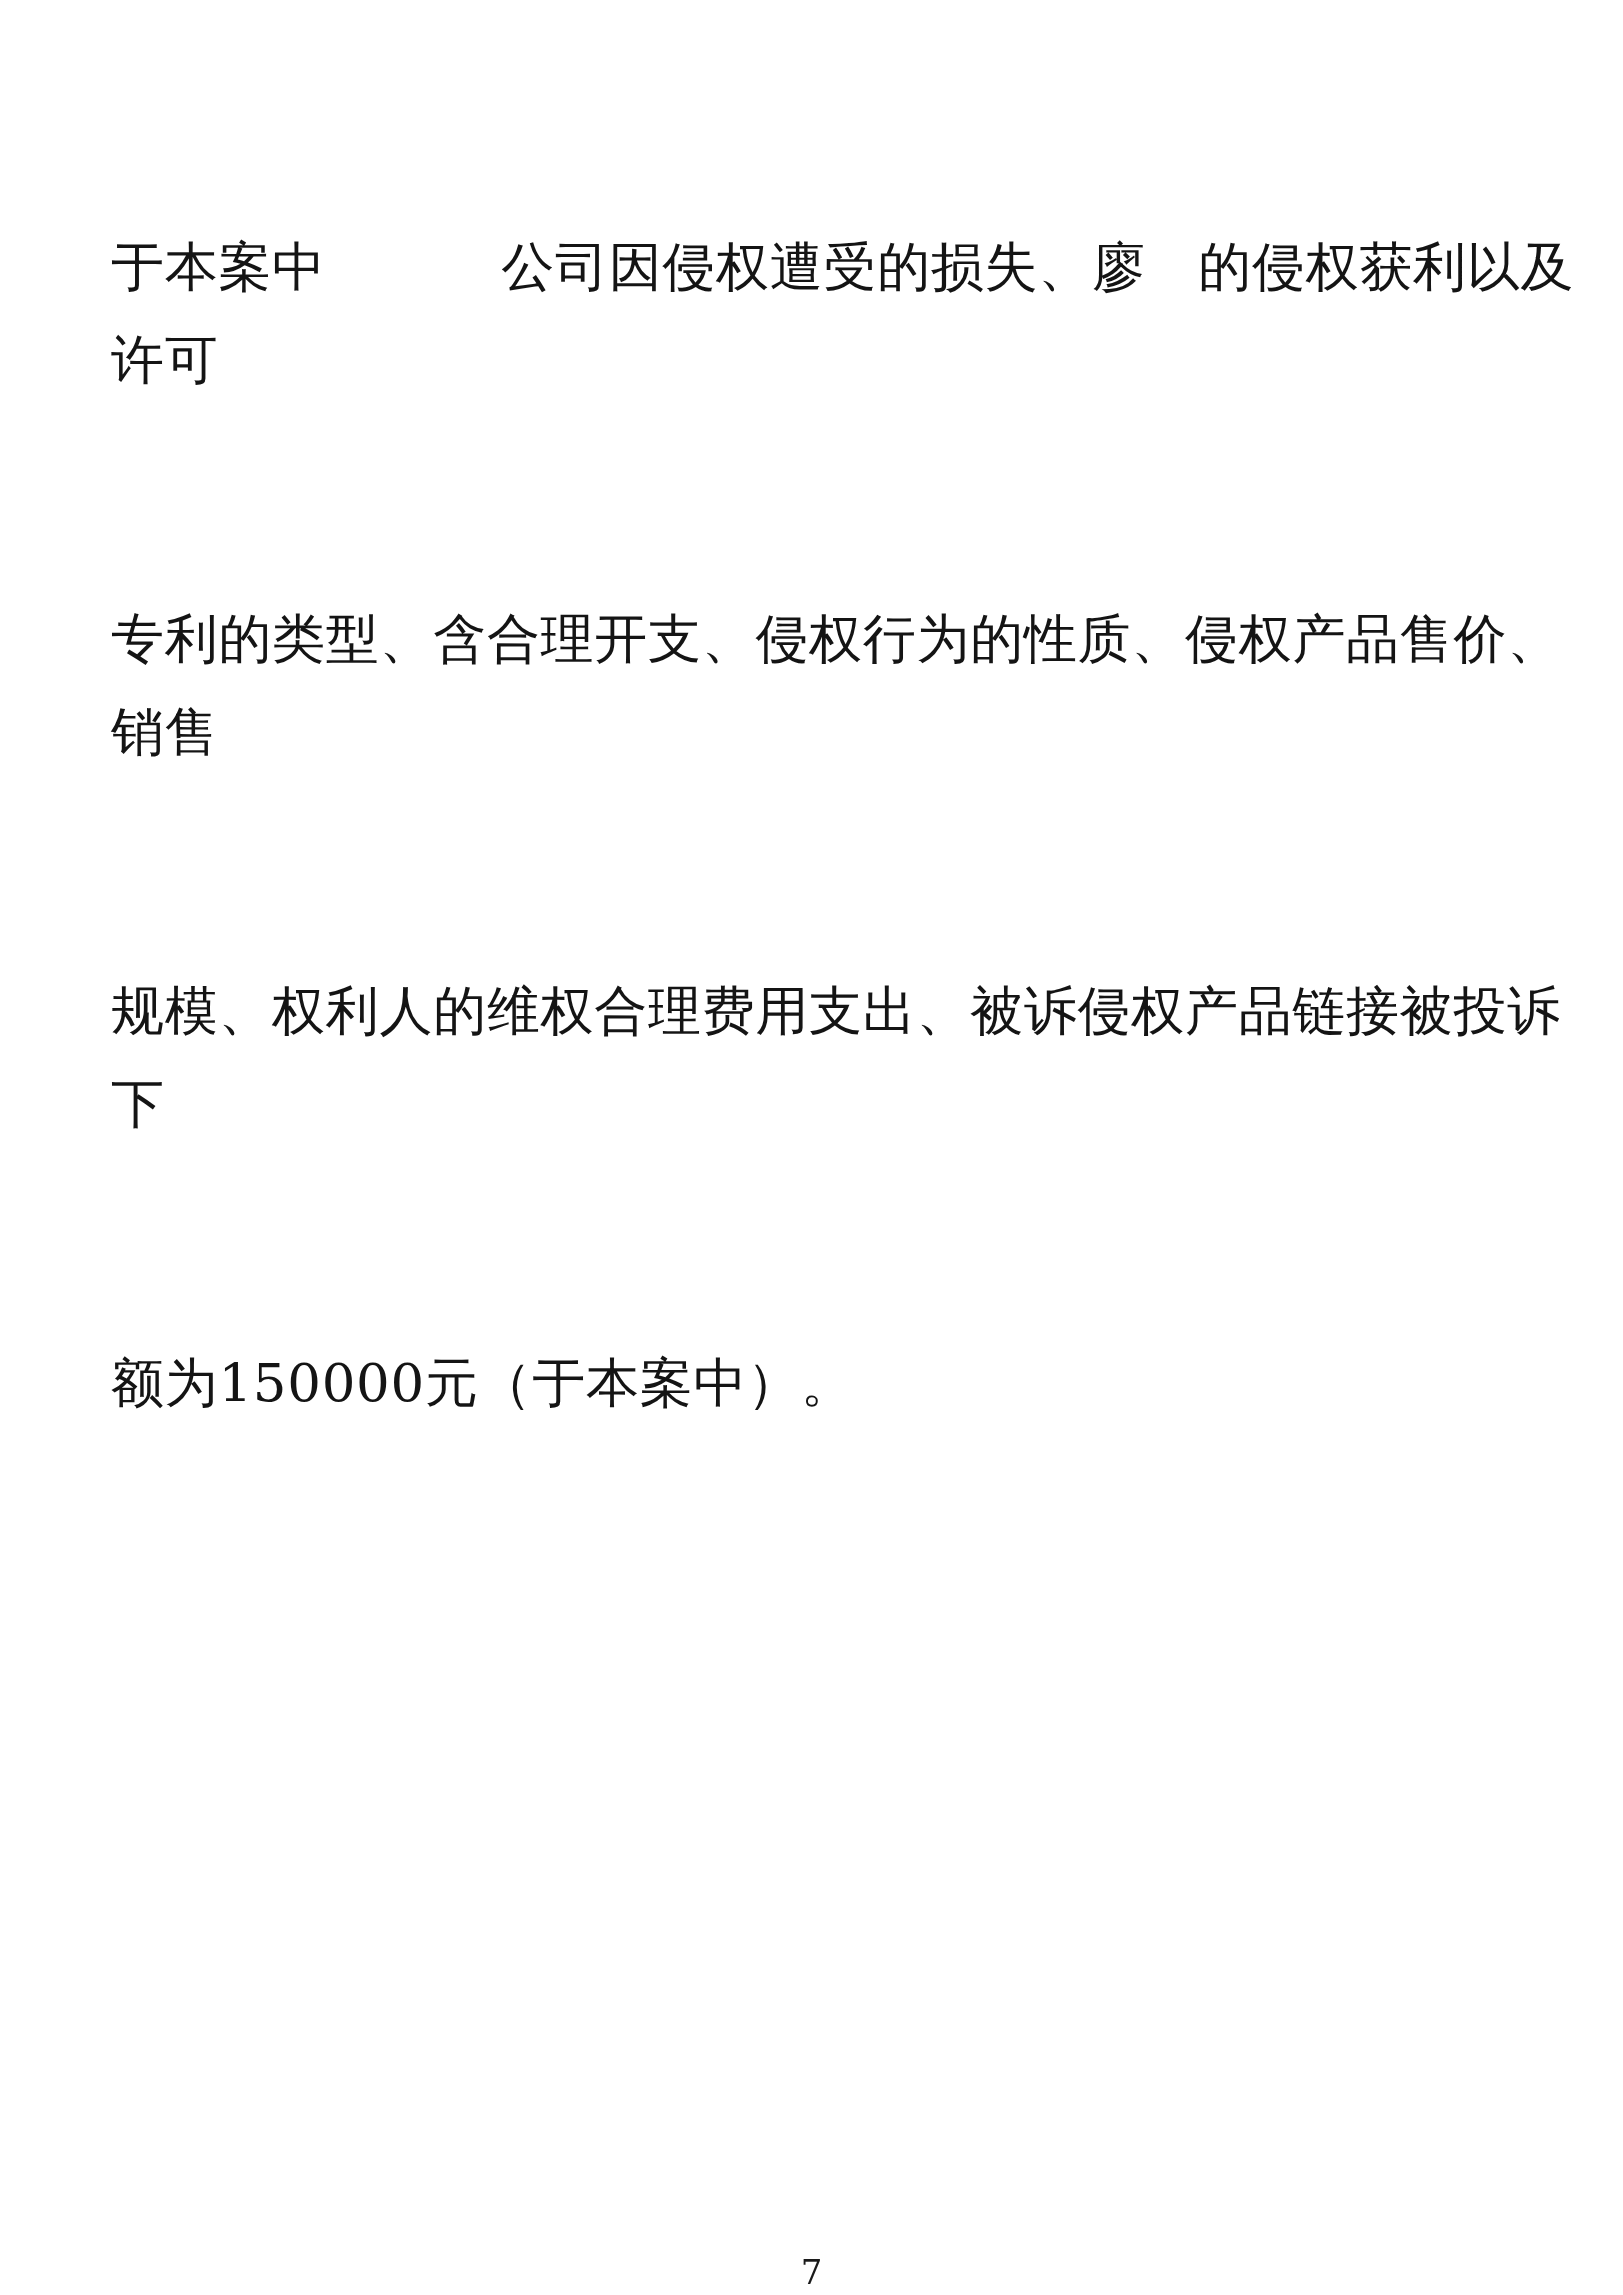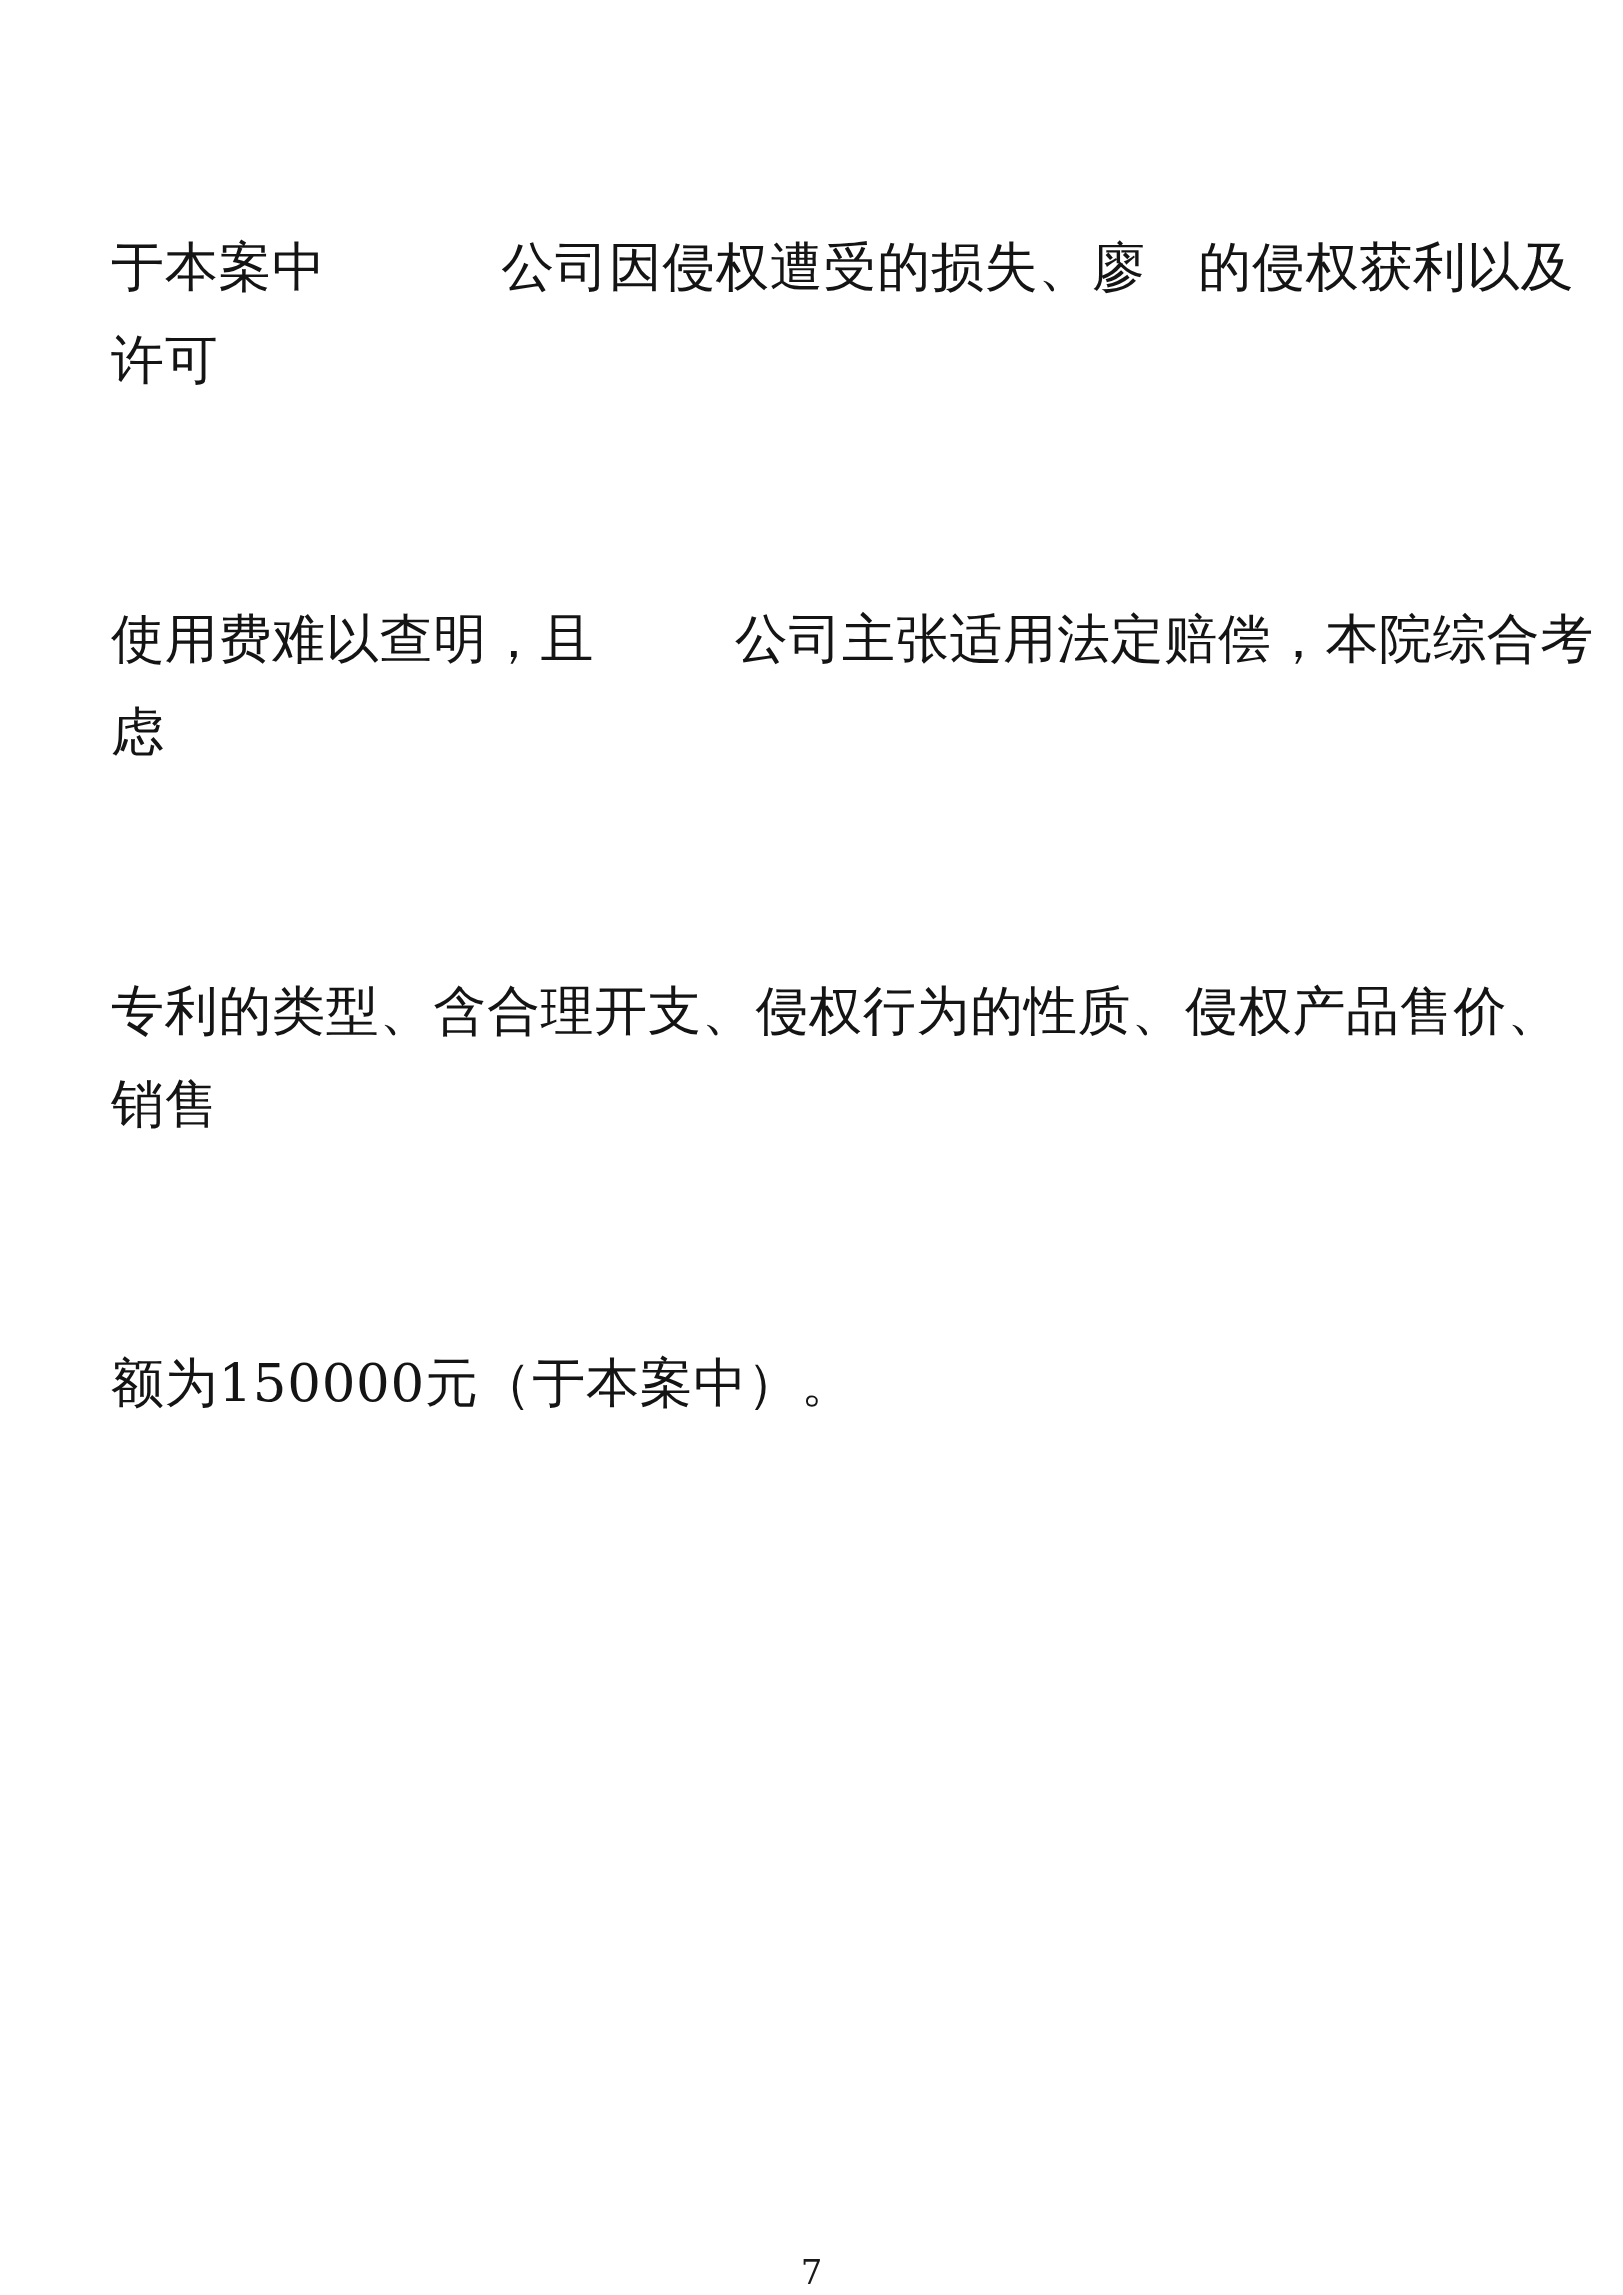--- a/index.html
+++ b/index.html
@@ -39,22 +39,22 @@
     letter-spacing: 0;
     color: #1a1a1a;
   }
 </style>
 </head>
 <body>
 
 <div class="page">
   <div class="text-block">
     <div class="line">于本案中          公司因侵权遭受的损失、廖   的侵权获利以及许可</div>
-    <div class="line">使用费难以查明，且        公司主张适用法定赔偿，本院综合考虑</div>
     <div class="line">专利的类型、含合理开支、侵权行为的性质、侵权产品售价、销售</div>
+    <div class="line">规模、权利人的维权合理费用支出、被诉侵权产品链接被投诉下</div>
     <div class="line">额为150000元（于本案中）。</div>
     
     
     
     
     
     
     
     
     

